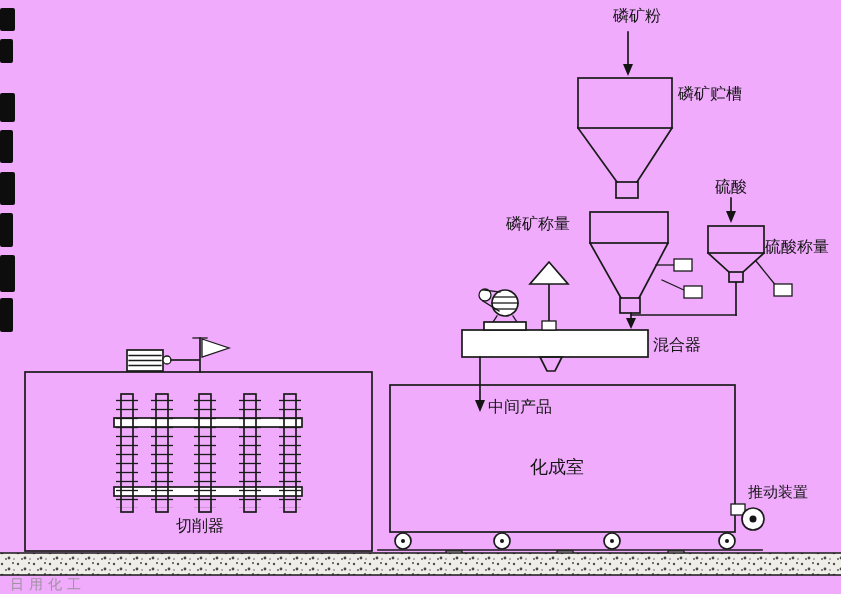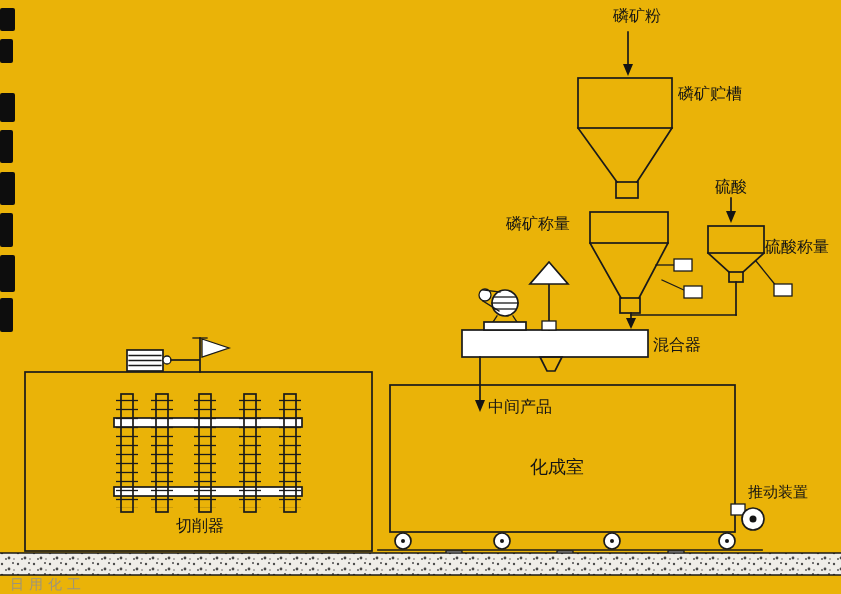--- a/index.html
+++ b/index.html
@@ -1,17 +1,17 @@
 <!DOCTYPE html>
 <html><head>
 <meta charset="utf-8">
 <style>
   html,body{margin:0;padding:0;background:#ffffff;}
   .canvas{
-    position:relative;width:841px;height:594px;background:#eab308;overflow:hidden;
+    position:relative;width:841px;height:594px;background:#f0abfc;overflow:hidden;
     font-family:"DejaVu Sans","Liberation Sans",sans-serif;
   }
   svg{position:absolute;left:0;top:0;}
   .ln{stroke:#1a1a1a;stroke-width:1.7;fill:none;stroke-linecap:square;}
   .thin{stroke:#1a1a1a;stroke-width:1.3;fill:none;stroke-linecap:square;}
   .fillw{fill:#ffffff;}
   .solid{fill:#141414;stroke:none;}
   text{fill:#141414;font-family:"DejaVu Sans","Liberation Sans",sans-serif;font-size:16px;}
   .big{font-size:18px;}
   .small{font-size:15px;}

